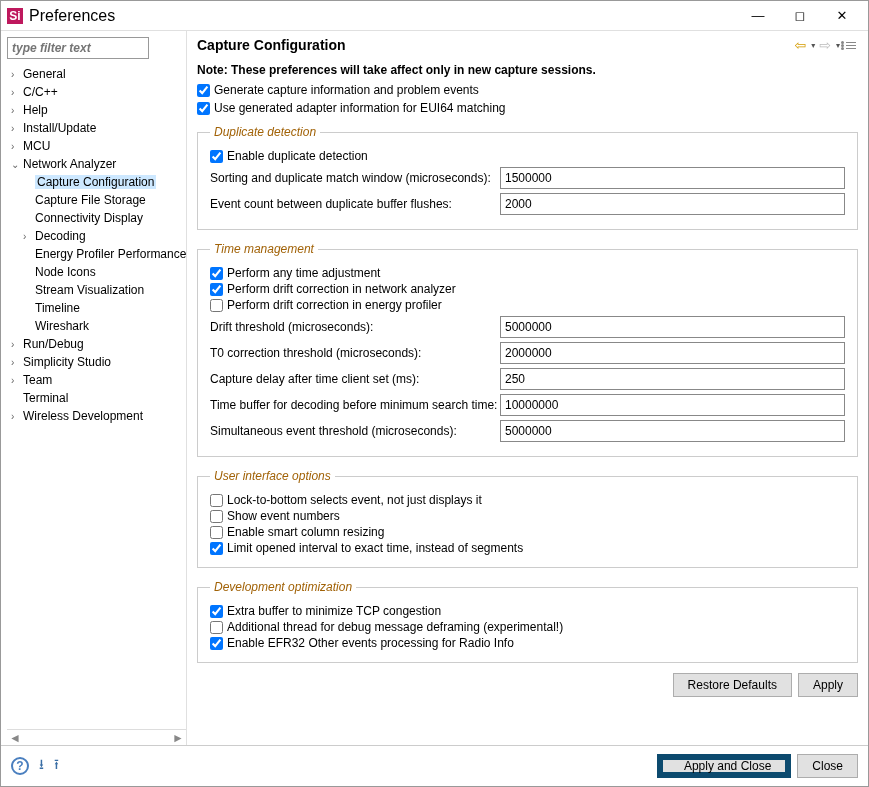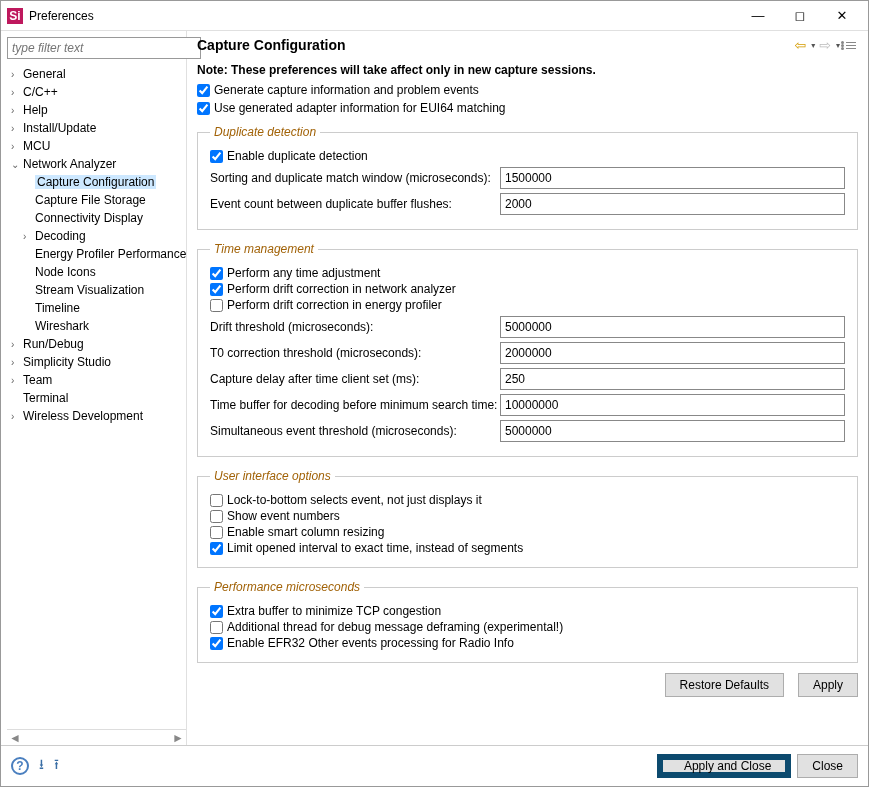--- a/index.html
+++ b/index.html
@@ -1,24 +1,24 @@
 <!DOCTYPE html>
 <html><head>
 <meta charset="utf-8">
 <style>
 * { box-sizing: border-box; margin: 0; padding: 0; font-family: "Segoe UI", Tahoma, sans-serif; font-size: 12px; }
 body { background: #fff; width: 869px; height: 787px; overflow: hidden; display: flex; flex-direction: column; border: 1px solid #999; }
 .titlebar { height: 30px; display: flex; align-items: center; padding: 0 6px; border-bottom: 1px solid #e0e0e0; }
 .titlebar .app-icon { width: 16px; height: 16px; background:#be185d; color:#fff; display:flex; align-items:center; justify-content:center; font-size:12px; font-weight:bold; margin-right:6px;}
-.titlebar-title { flex:1; font-size:12px; }
+.titlebar-title { flex:1; font-size:16px; }
 .titlebar-btns { display:flex; gap:2px;}
 .titlebar-btn { width:40px; height:28px; display:flex; align-items:center; justify-content:center; font-size:13px; }
 .main-area { flex:1; display:flex; overflow:hidden; }
 .sidebar { width:186px; display:flex; flex-direction:column; border-right:1px solid #e0e0e0; padding:6px 0 0 6px;}
-.filter-input { width:194px; height:22px; border:1px solid #999; padding:2px 4px; color:#777; font-style:italic; margin-bottom:6px;}
+.filter-input { width:142px; height:22px; border:1px solid #999; padding:2px 4px; color:#777; font-style:italic; margin-bottom:6px;font-weight:bold;}
 .tree { flex:1; overflow:hidden; }
 .tree-node { display:flex; align-items:center; height:18px; padding-left:4px; white-space:nowrap; }
 .tree-node .arrow { width:12px; display:inline-block; color:#666; font-size:10px; }
 .tree-node.level1 { padding-left:4px; }
 .tree-node.level2 { padding-left:28px; }
 .tree-node.level2.hasarrow { padding-left:16px; }
 .tree-node.selected span.lbl { background:#cde8ff; padding:0 2px;}
 .sidebar-scroll { height:16px; border-top:1px solid #ddd; display:flex; align-items:center; justify-content:space-between; padding:0 2px; color:#888;}
 .content { flex:1; display:flex; flex-direction:column; overflow:hidden; padding:6px 10px 6px 10px;}
 .content-head { display:flex; align-items:center; margin-bottom:10px;}
@@ -30,21 +30,21 @@
 .menu-icon span{ width:10px; height:1px; background:#888; display:block; position:relative;}
 .menu-icon span::before{content:''; width:3px; height:3px; background:#888; border-radius:50%; position:absolute; left:-5px; top:-1px;}
 .note { font-weight:bold; margin-bottom:4px;}
 .chk-row { display:flex; align-items:center; margin:2px 0; }
 .chk-row input[type=checkbox]{ margin-right:4px; width:13px; height:13px;}
 fieldset.group { border:1px solid #ccc; margin:8px 0 4px 0; padding:8px 12px 10px 12px; }
 fieldset.group legend { font-style:italic; padding:0 4px; color:#a16207;}
 .field-row { display:flex; align-items:center; margin:4px 0; }
 .field-row label { width:290px; }
 .field-row input[type=text]{ flex:1; height:22px; border:1px solid #888; padding:2px 4px;}
-.content-buttons { display:flex; justify-content:flex-end; gap:14px; margin-top:6px;}
+.content-buttons { display:flex; justify-content:flex-end; gap:6px; margin-top:6px;}
 .btn { height:24px; padding:0 14px; border:1px solid #adadad; background:#e1e1e1; display:flex; align-items:center; justify-content:center;}
 .bottom-bar { border-top:1px solid #ccc; padding:8px 10px; display:flex; align-items:center; }
 .bottom-icons { display:flex; gap:10px; align-items:center; flex:1;}
 .help-icon { width:18px; height:18px; border:2px solid #4a7fbf; border-radius:50%; display:flex; align-items:center; justify-content:center; color:#4a7fbf; font-weight:bold; font-size:12px;}
 .io-icon { color:#3a6ea5; font-size:14px;}
 .bottom-btns { display:flex; gap:6px;}
 .btn.primary { border:6px solid #0c4a6e;padding-left:21px;}
 .small-caret { font-size:8px; color:#555; margin-left:1px;}
 </style>
 </head>
@@ -235,21 +235,21 @@
           <input type="checkbox" style="">
           <span>Enable smart column resizing</span>
         </div>
       <div class="chk-row">
           <input type="checkbox" checked="" style="">
           <span>Limit opened interval to exact time, instead of segments</span>
         </div>
     </fieldset>
 
     <fieldset class="group">
-      <legend>Performance microseconds</legend>
+      <legend>Development optimization</legend>
       <div class="chk-row">
           <input type="checkbox" checked="" style="">
           <span>Extra buffer to minimize TCP congestion</span>
         </div>
       <div class="chk-row">
           <input type="checkbox" style="">
           <span>Additional thread for debug message deframing (experimental!)</span>
         </div>
       <div class="chk-row">
           <input type="checkbox" checked="" style="">

